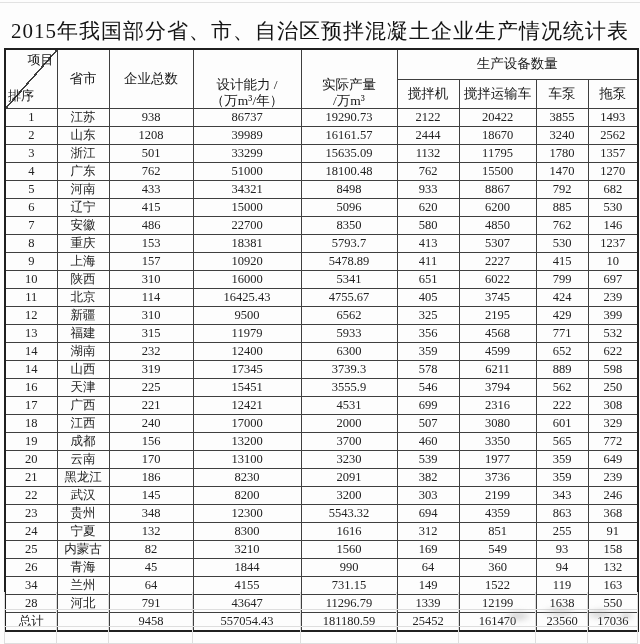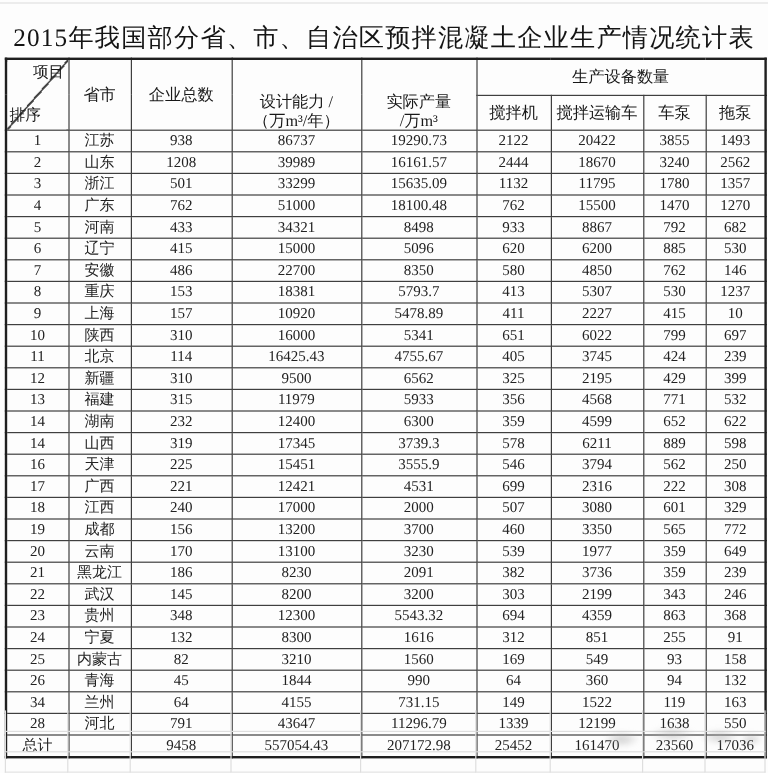--- a/index.html
+++ b/index.html
@@ -423,21 +423,21 @@
         <td>1339</td>
         <td>12199</td>
         <td>1638</td>
         <td>550</td>
       </tr>
       <tr>
         <td>总计</td>
         <td></td>
         <td>9458</td>
         <td>557054.43</td>
-        <td>207172.98</td>
+        <td>181180.59</td>
         <td>25452</td>
         <td>161470</td>
         <td>23560</td>
         <td>17036</td>
       </tr>
     </tbody>
 </table>
 
 <table class="ghost">
   <colgroup>

